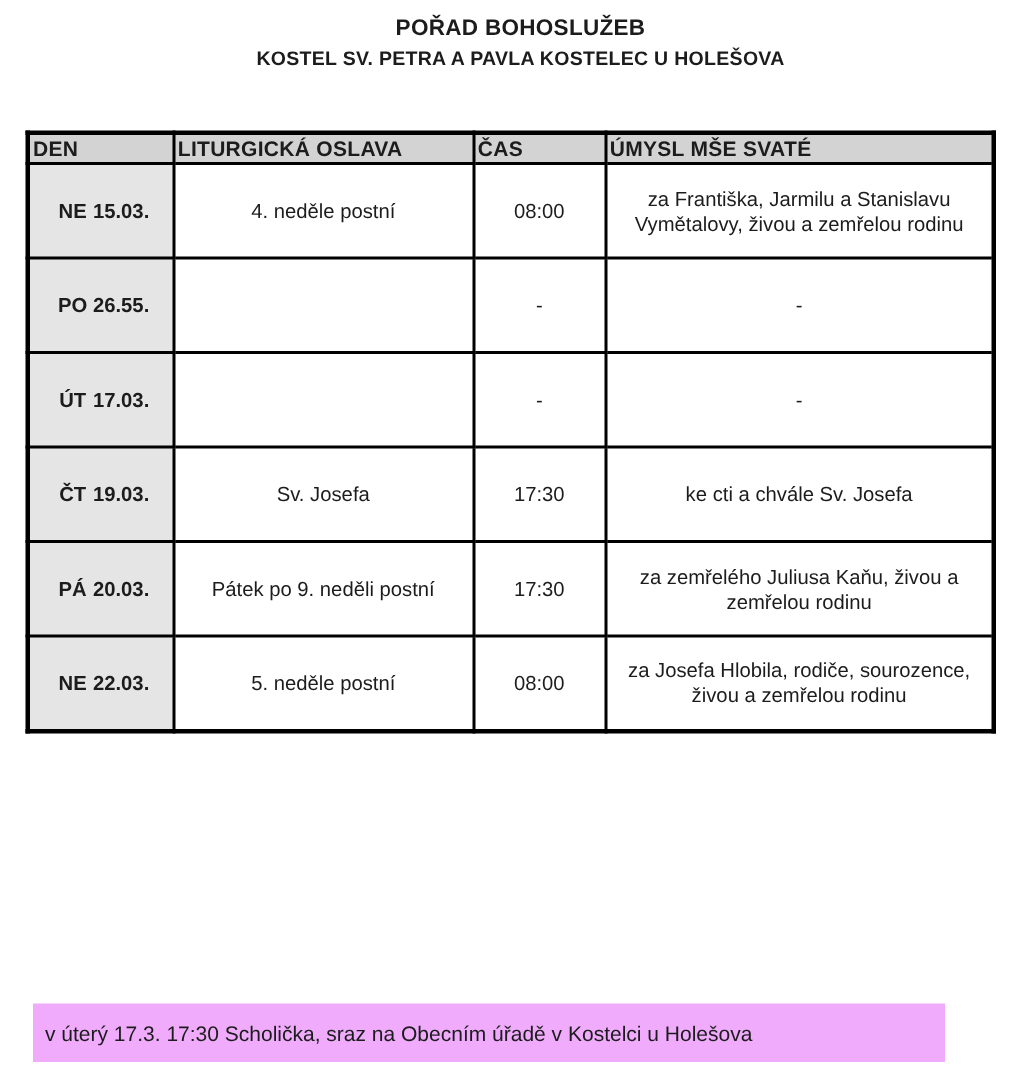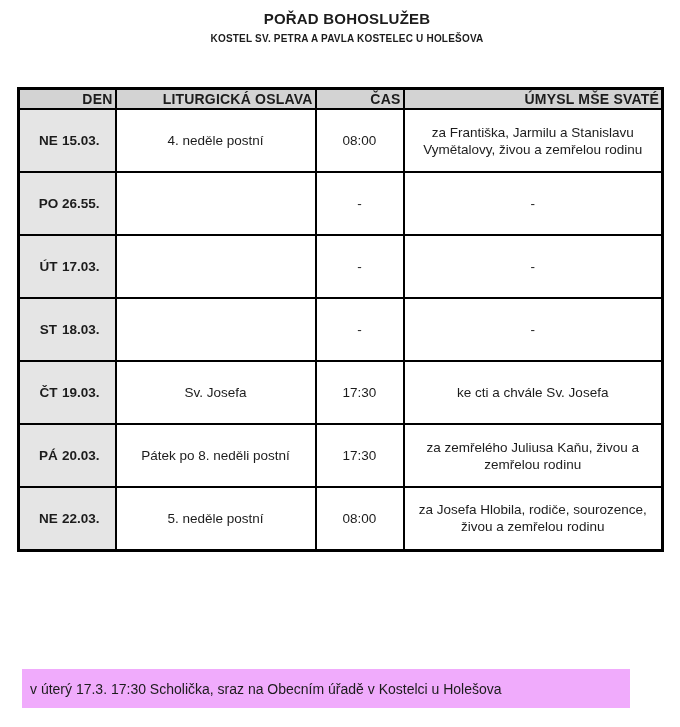--- a/index.html
+++ b/index.html
@@ -18,21 +18,21 @@
     text-align: center;
     padding-left: 14px;
   }
   .doc-title {
     font-size: 15px;
     font-weight: bold;
     line-height: 20px;
     letter-spacing: 0.2px;
   }
   .doc-subtitle {
-    font-size: 10px;
+    font-size: 13px;
     font-weight: bold;
     line-height: 20px;
     letter-spacing: 0.2px;
   }
   .doc-daterange {
     font-size: 14px;
     line-height: 20px;
   }
   table.schedule {
     position: absolute;
@@ -43,21 +43,21 @@
     table-layout: fixed;
     border: 3px solid #000;
   }
   table.schedule th {
     background: #d3d3d3;
     border: 2px solid #000;
     font-size: 14px;
     font-weight: bold;
     height: 19px;
     padding: 1px 2px;
-    text-align: right;
+    text-align: left;
     letter-spacing: 0.2px;
   }
   table.schedule td {
     border: 2px solid #000;
     font-size: 13.5px;
     text-align: center;
     vertical-align: middle;
     height: 63px;
     padding: 2px 5px;
     line-height: 17px;
@@ -123,34 +123,28 @@
       <td>-</td>
       <td>-</td>
     </tr>
     <tr>
       <td class="day-cell"><span class="day-abbr">ÚT</span><span>17.03.</span></td>
       <td></td>
       <td>-</td>
       <td>-</td>
     </tr>
     <tr>
-      <td class="day-cell"><span class="day-abbr">ST</span><span>18.03.</span></td>
-      <td></td>
-      <td>-</td>
-      <td>-</td>
-    </tr>
-    <tr>
       <td class="day-cell"><span class="day-abbr">ČT</span><span>19.03.</span></td>
       <td>Sv. Josefa</td>
       <td>17:30</td>
       <td>ke cti a chvále Sv. Josefa</td>
     </tr>
     <tr>
       <td class="day-cell"><span class="day-abbr">PÁ</span><span>20.03.</span></td>
-      <td>Pátek po 8. neděli postní</td>
+      <td>Pátek po 9. neděli postní</td>
       <td>17:30</td>
       <td>za zemřelého Juliusa Kaňu, živou a zemřelou rodinu</td>
     </tr>
     <tr>
       <td class="day-cell"><span class="day-abbr">NE</span><span>22.03.</span></td>
       <td>5. neděle postní</td>
       <td>08:00</td>
       <td>za Josefa Hlobila, rodiče, sourozence, živou a zemřelou rodinu</td>
     </tr>
   </tbody>

